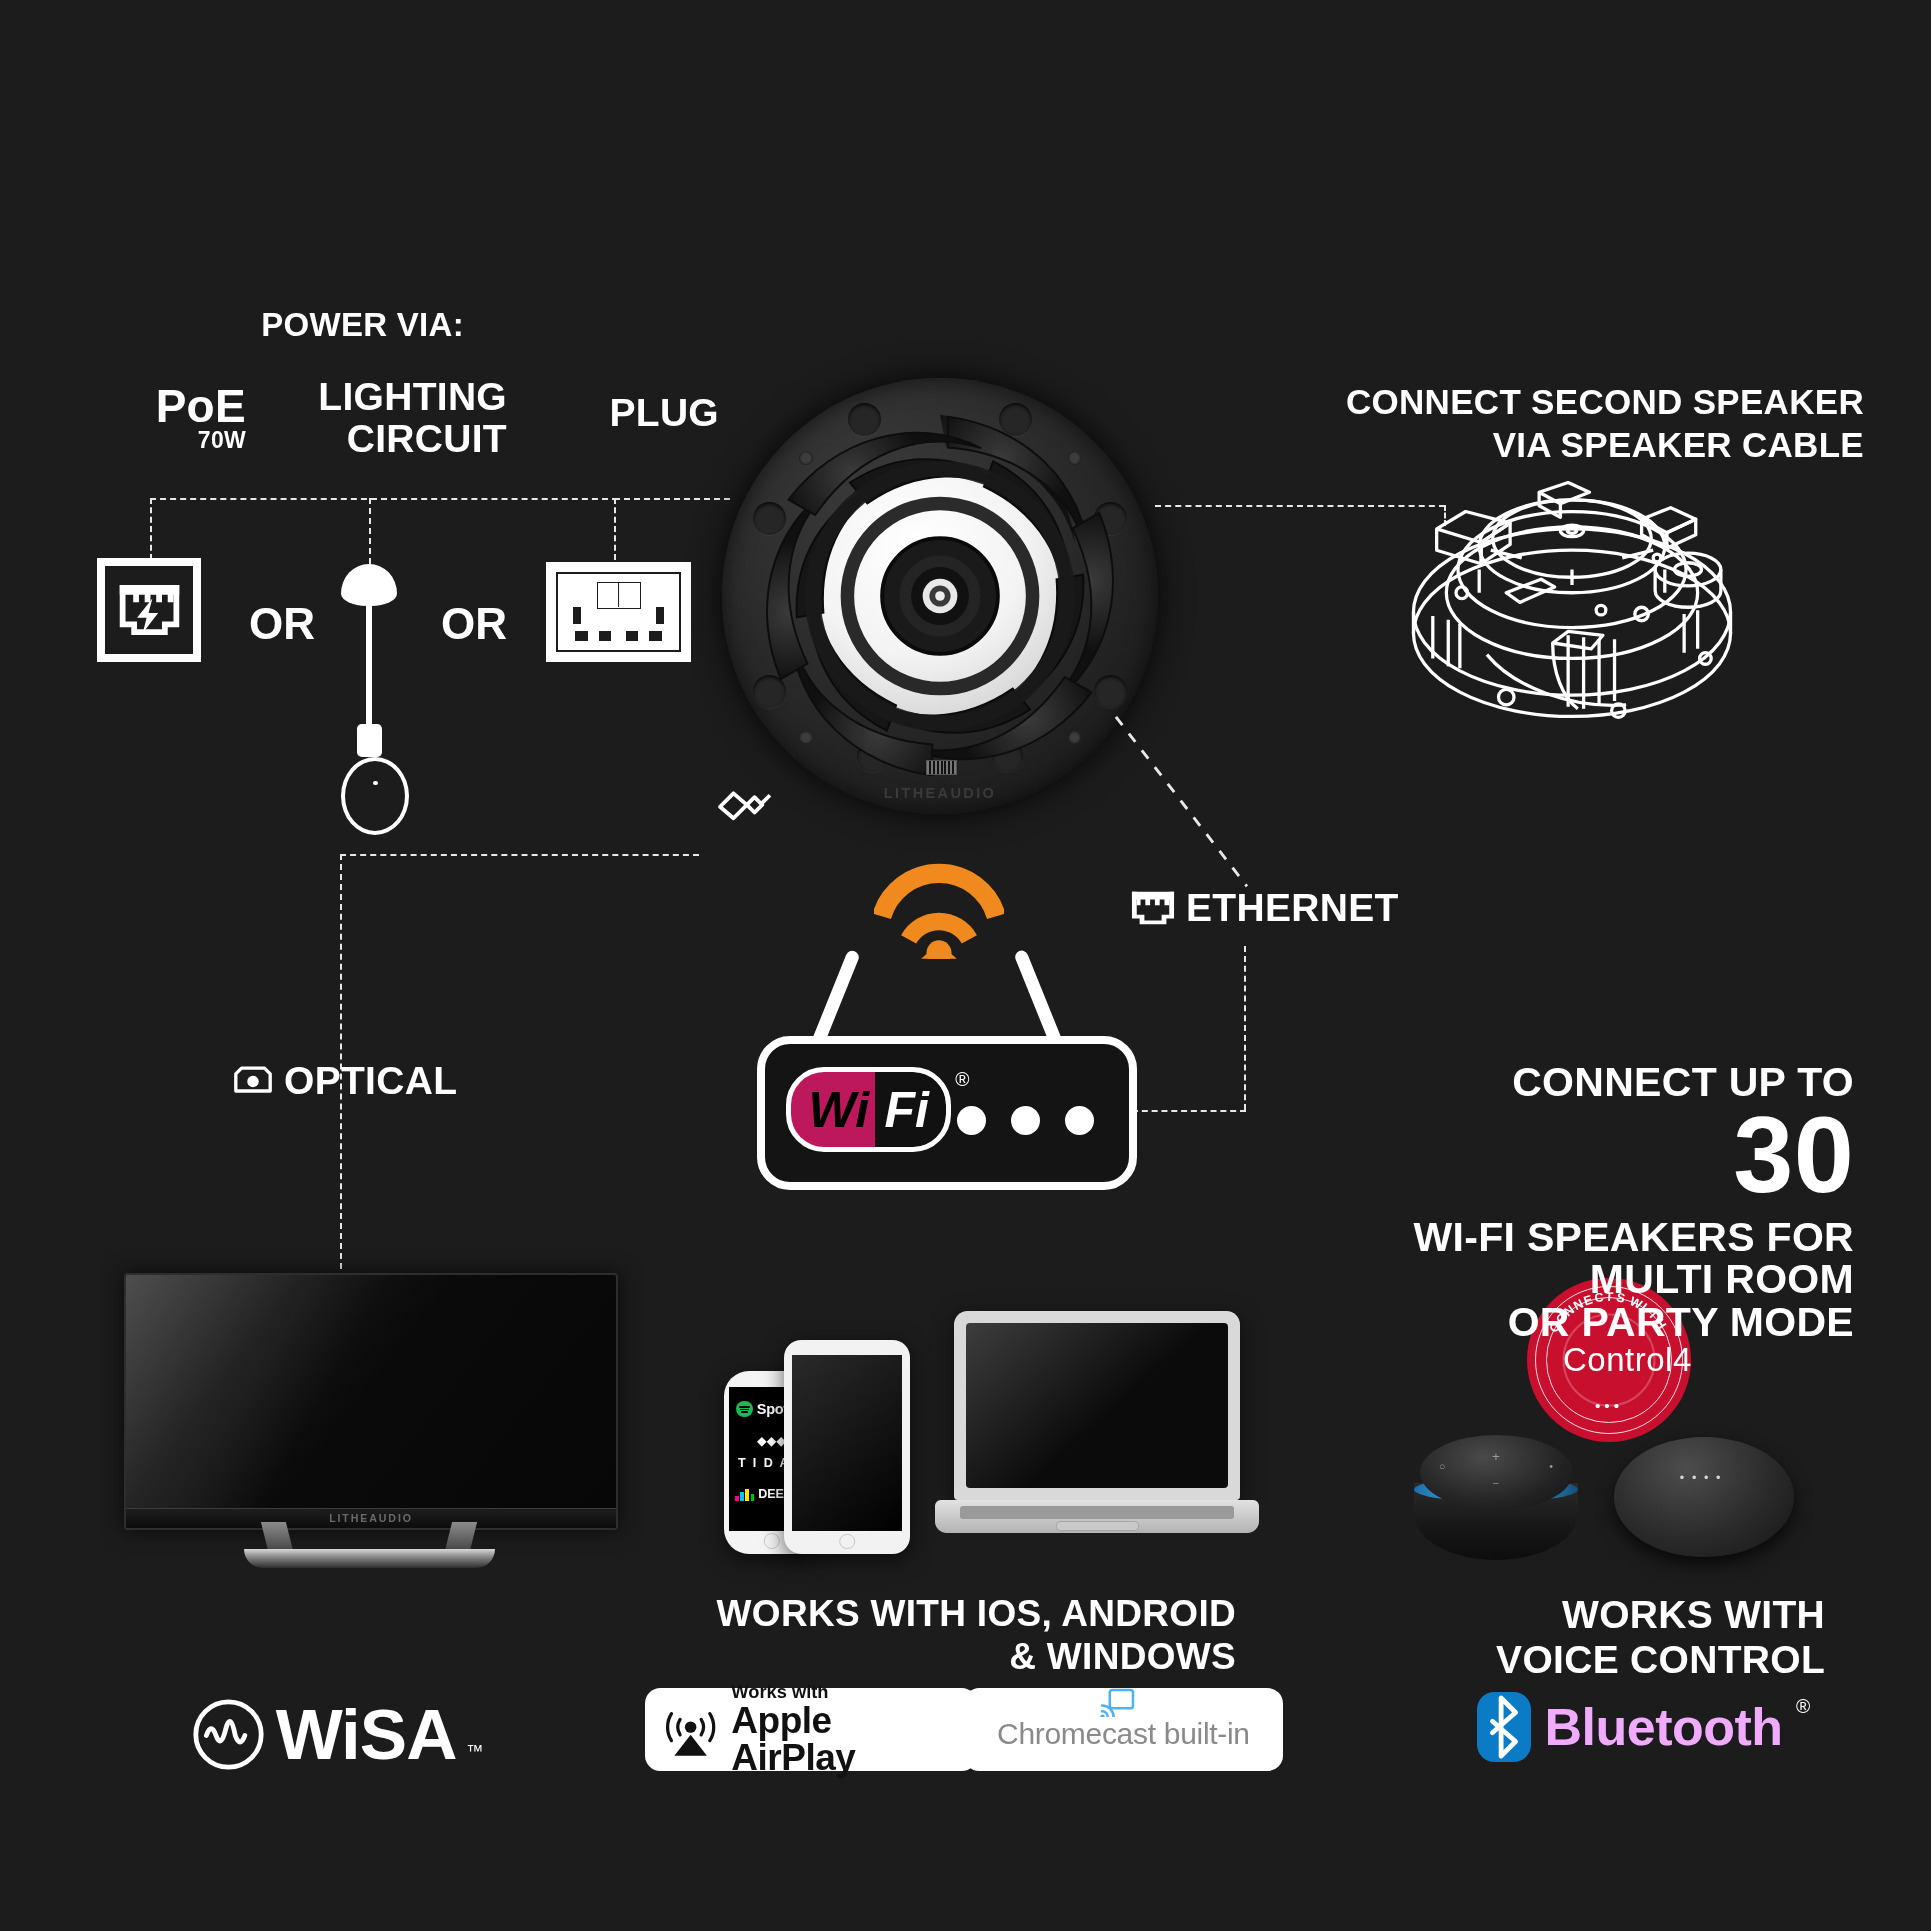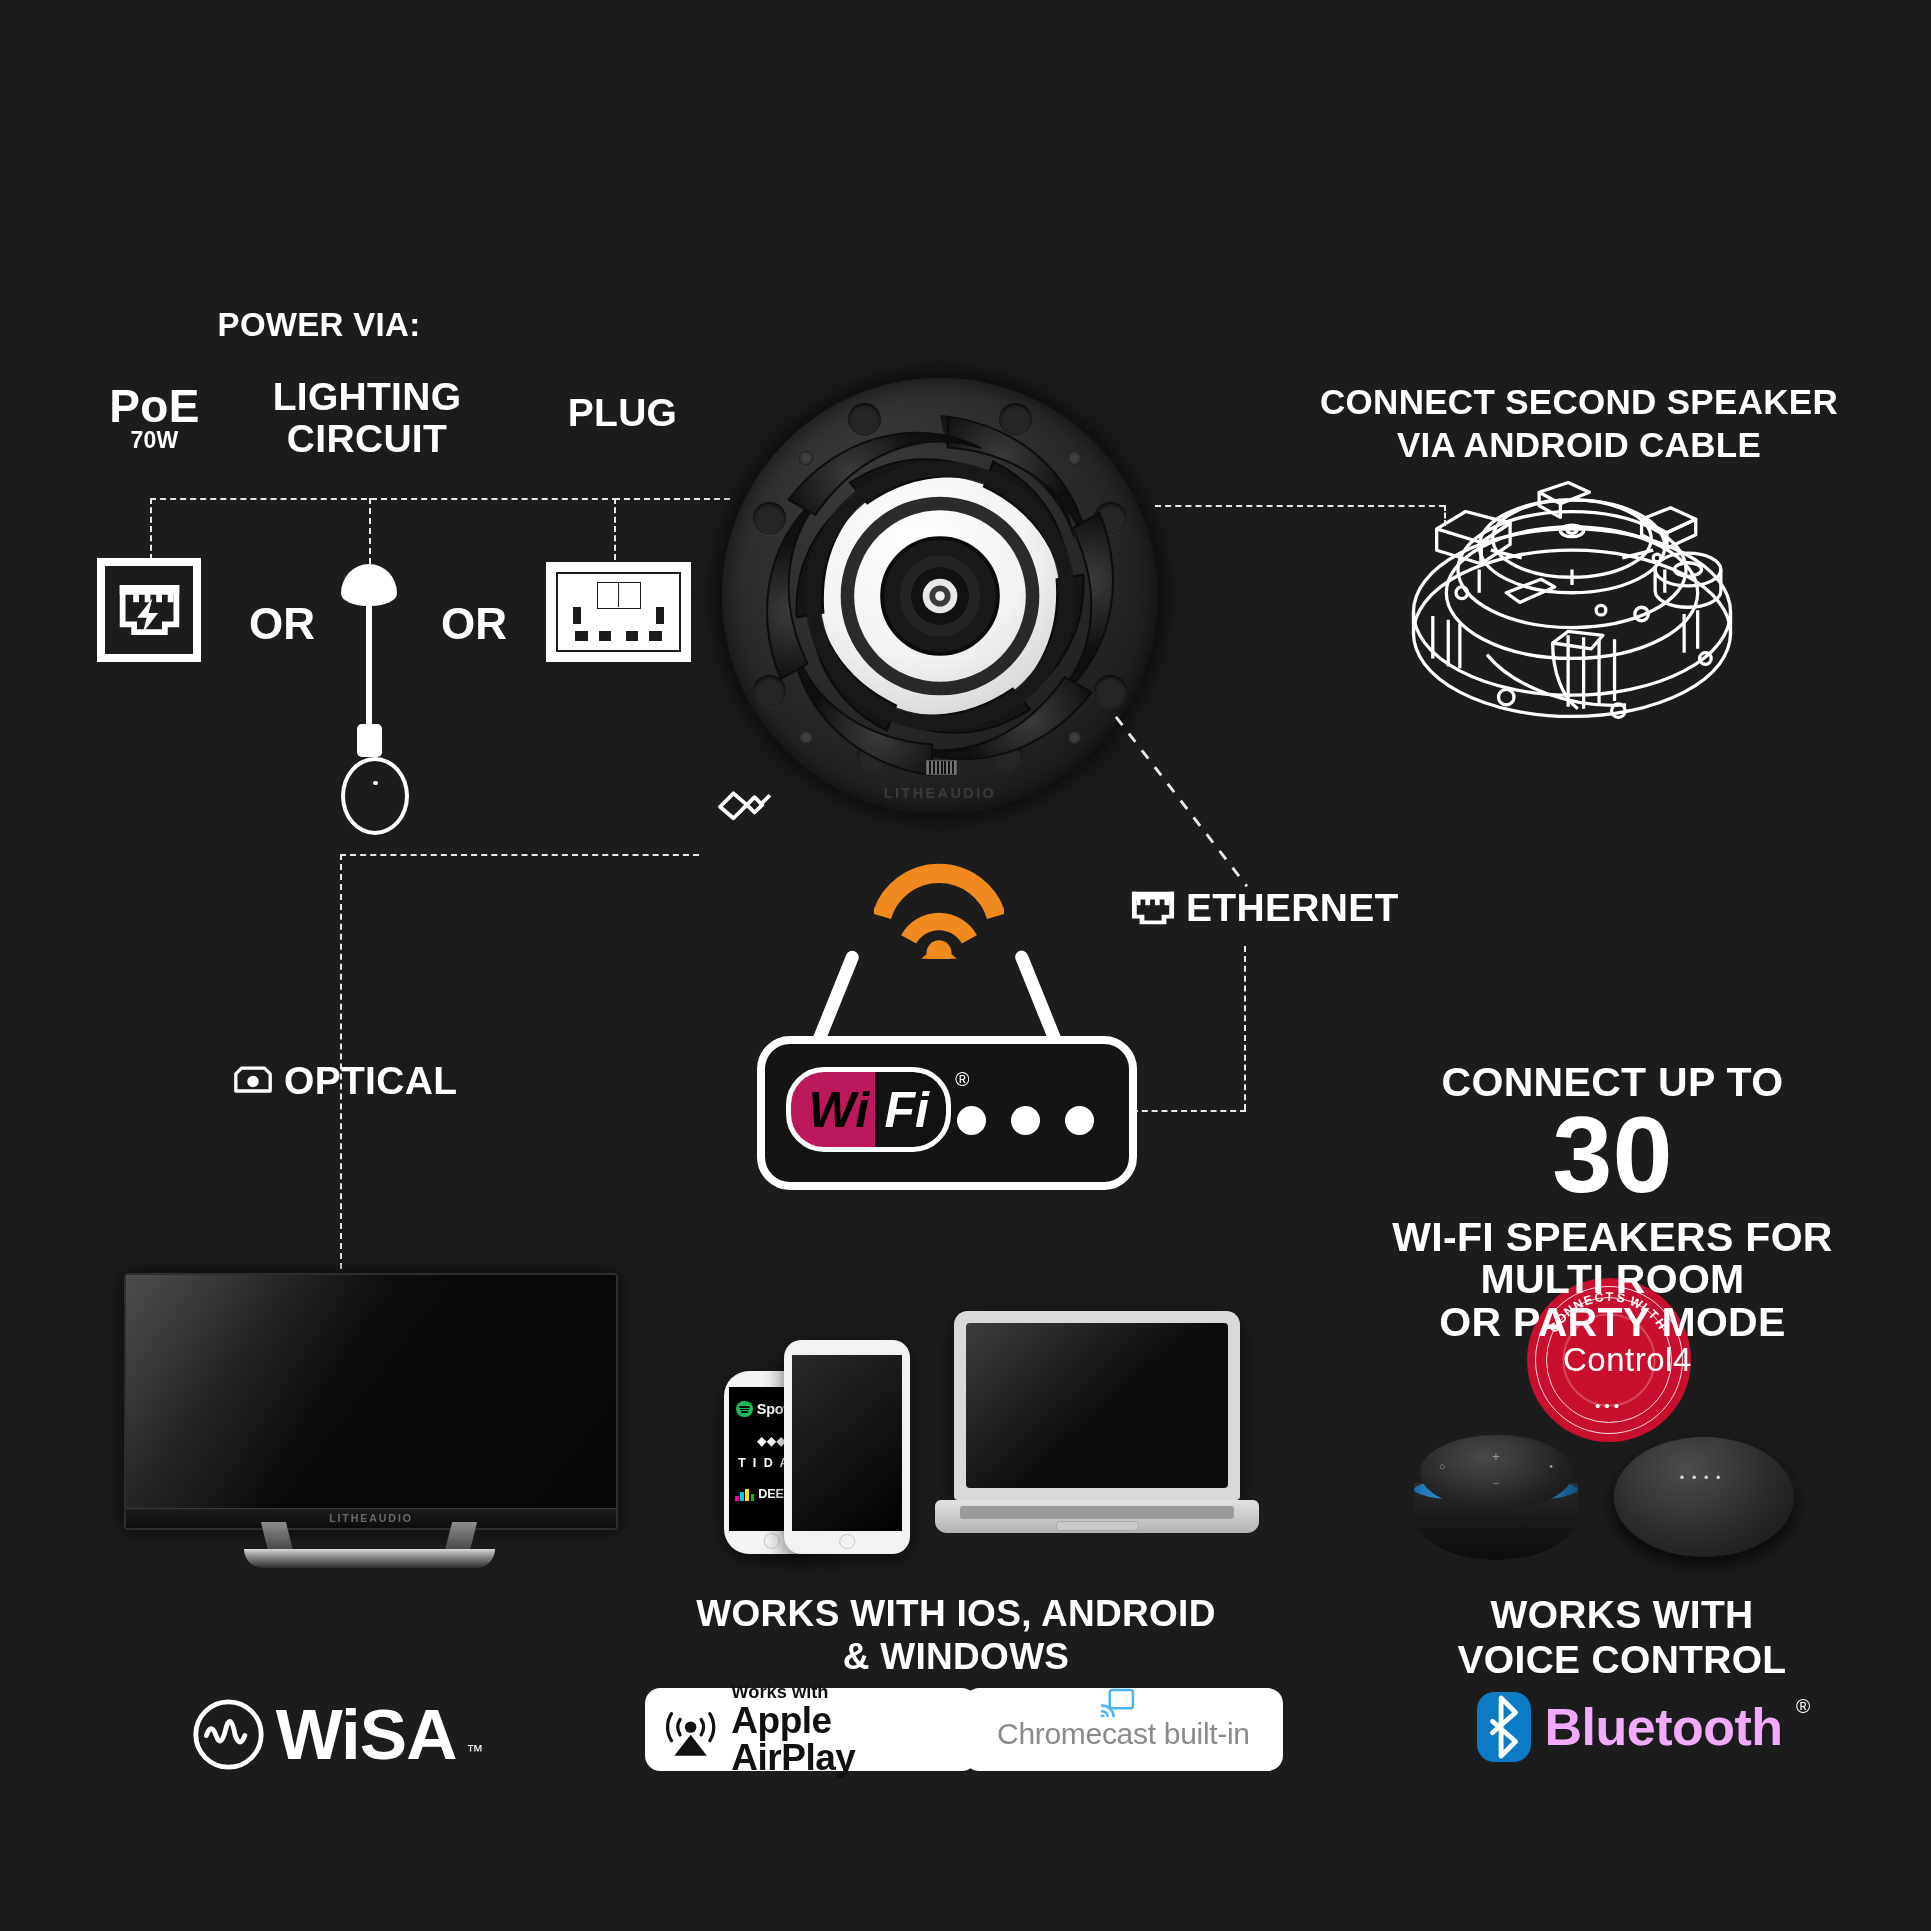--- a/index.html
+++ b/index.html
@@ -1,19 +1,19 @@
 <!DOCTYPE html>
 <html><head>
 <meta charset="utf-8">
 <style>
   html,body{margin:0;padding:0;background:#1c1c1c;}
   body{width:1931px;height:1931px;overflow:hidden;font-family:"Liberation Sans",sans-serif;}
   #stage{position:relative;width:1931px;height:1931px;background:#1c1c1c;}
   .abs{position:absolute;}
-  .lbl{color:#fff;font-weight:bold;letter-spacing:0.3px;line-height:1.12;text-align:center;}
+  .lbl{color:#fff;font-weight:bold;letter-spacing:0.3px;line-height:1.12;text-align:right;}
 
   
   .dash-h{position:absolute;height:0;border-top:2.9px dashed #e8e8e8;}
   .dash-v{position:absolute;width:0;border-left:2.9px dashed #e8e8e8;}
 
   
   .poe-box{width:104px;height:104px;border:8.7px solid #fff;background:#1c1c1c;box-sizing:border-box;
            display:flex;align-items:center;justify-content:center;}
   
   .or{color:#fff;font-weight:bold;font-size:44px;}
@@ -246,21 +246,21 @@
     <svg width="42" height="37" viewBox="0 0 44 38">
       <g fill="none" stroke="#fff" stroke-width="3.5" stroke-linejoin="round">
         <path d="M4 12 L10 6 H34 L40 12 V30 H4 Z"></path>
       </g>
       <circle cx="22" cy="20" r="6" fill="#fff"></circle>
     </svg>
   </div>
   <div class="abs lbl" style="left:284px;top:1059px;font-size:39px;text-align:left;">OPTICAL</div>
 
   <div class="abs lbl" style="left:1294px;top:382px;width:570px;font-size:35px;">CONNECT SECOND SPEAKER</div>
-  <div class="abs lbl" style="left:1294px;top:425px;width:570px;font-size:35px;">VIA ANDROID CABLE</div>
+  <div class="abs lbl" style="left:1294px;top:425px;width:570px;font-size:35px;">VIA SPEAKER CABLE</div>
 
   <div class="dash-h" style="left:1155px;top:505px;width:290px;"></div>
   <div class="dash-v" style="left:1444px;top:505px;height:21px;"></div>
 
   <svg class="abs" style="left:1398px;top:469px;" width="348" height="290" viewBox="0 0 360 300">
     <g fill="none" stroke="#fff" stroke-width="3.4" stroke-linejoin="round">
       <ellipse cx="180" cy="170" rx="164" ry="86"></ellipse>
       <ellipse cx="180" cy="148" rx="164" ry="86"></ellipse>
       <path d="M16 170 V148 M344 170 V148"></path>
       <ellipse cx="180" cy="128" rx="130" ry="68"></ellipse>

